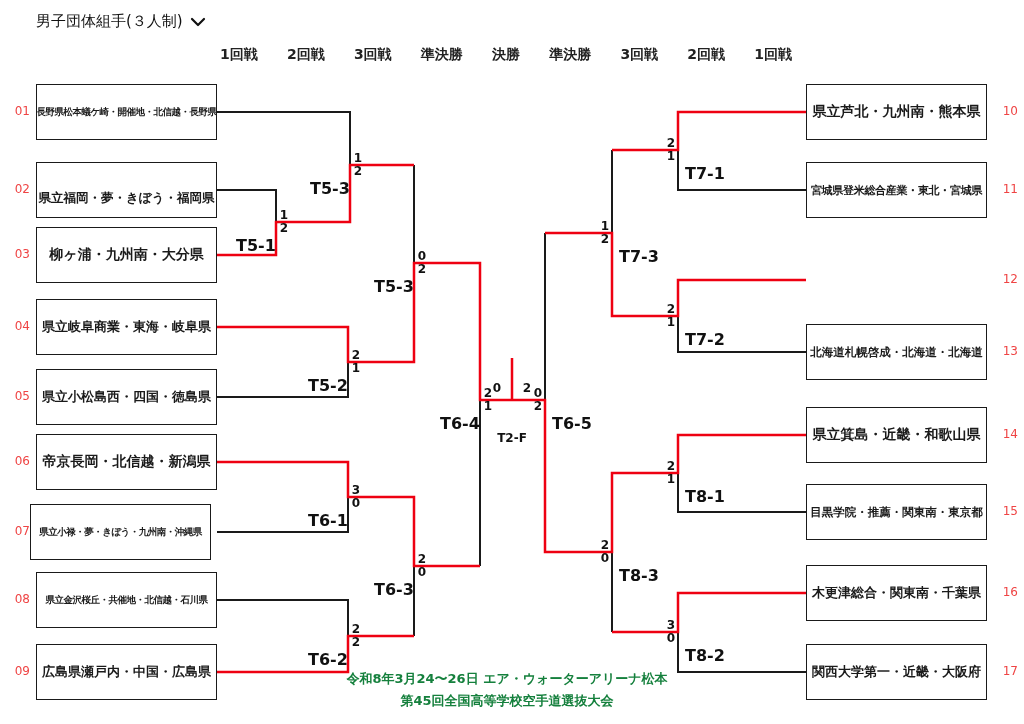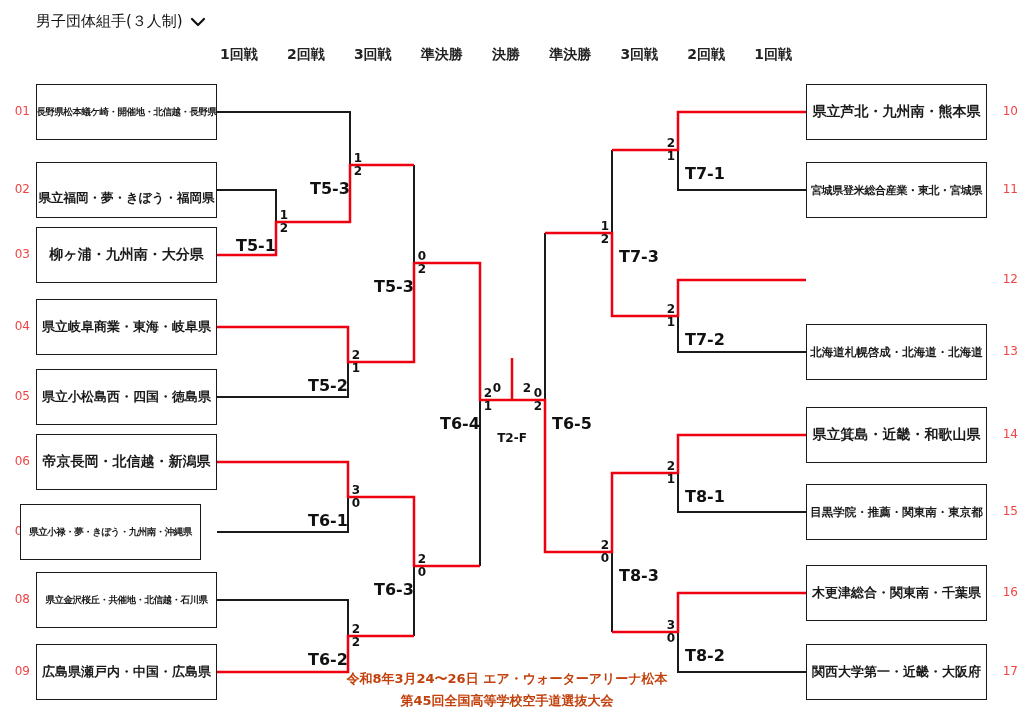--- a/index.html
+++ b/index.html
@@ -34,21 +34,21 @@
   .match{position:absolute;display:flex;align-items:center;height:30px;font-weight:700;color:#111;}
   .match .mlbl{font-size:16px;white-space:nowrap;margin-top:46px;}
   .m-left .mlbl{width:34px;text-align:center;margin-right:9px;}
   .m-right .mlbl{margin-left:9px;}
   .mscores{display:flex;flex-direction:column;align-items:center;line-height:13px;font-size:12px;width:10px;}
   
   .fscore{position:absolute;width:18px;text-align:center;font-size:12px;font-weight:700;color:#111;}
   .flabel{position:absolute;width:46px;text-align:center;font-size:12px;font-weight:700;color:#111;margin-top:28px;}
   
   .footer{position:absolute;left:292px;top:668px;width:430px;text-align:center;
-    font-size:13px;font-weight:700;color:#c2410c;line-height:22px;}
+    font-size:13px;font-weight:700;color:#15803d;line-height:22px;}
 </style>
 </head>
 <body>
 
 <div id="stage">
 
   <div class="title-wrap">
     <span class="ttl">男子団体組手(３人制)</span>
     <svg width="16" height="10" viewBox="0 0 16 10">
       <polyline points="2,2 8,8 14,2" fill="none" stroke="#111" stroke-width="2.2" stroke-linecap="round" stroke-linejoin="round"></polyline>
@@ -93,21 +93,21 @@
     </div>
   <div class="tbox t-d" style="left:36px;top:299px">
       <span>県立岐阜商業・東海・岐阜県</span>
     </div>
   <div class="tbox t-d" style="left:36px;top:369px">
       <span>県立小松島西・四国・徳島県</span>
     </div>
   <div class="tbox t-l" style="left:36px;top:434px">
       <span>帝京長岡・北信越・新潟県</span>
     </div>
-  <div class="tbox t-xs" style="left:20px;top:504px">
+  <div class="tbox t-xs" style="left:30px;top:504px">
       <span>県立小禄・夢・きぼう・九州南・沖縄県</span>
     </div>
   <div class="tbox t-xs" style="left:36px;top:572px">
       <span>県立金沢桜丘・共催地・北信越・石川県</span>
     </div>
   <div class="tbox t-d" style="left:36px;top:644px">
       <span>広島県瀬戸内・中国・広島県</span>
     </div>
 
   <div class="seed seed-r" style="top:104px">10</div>

